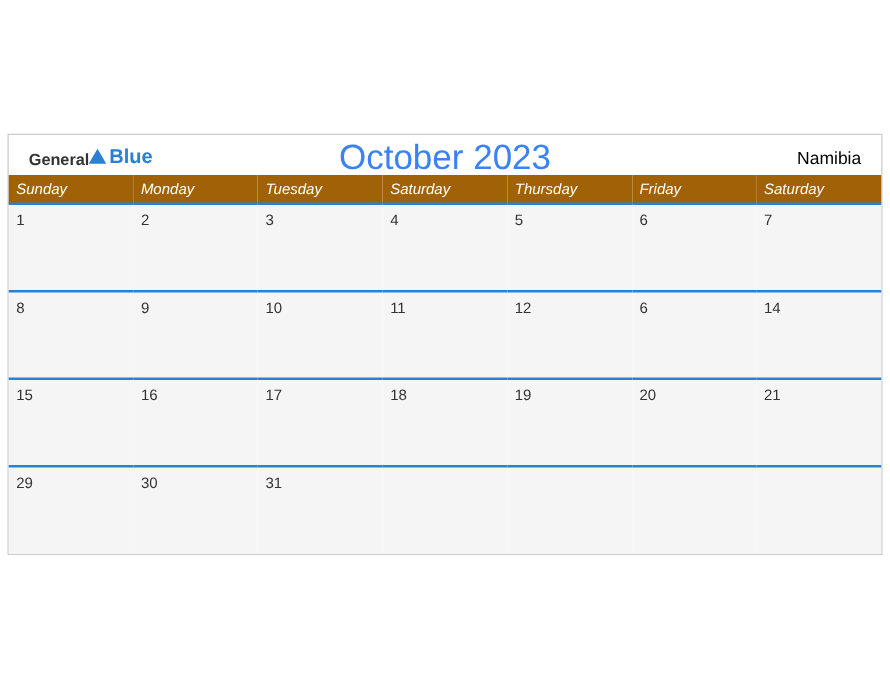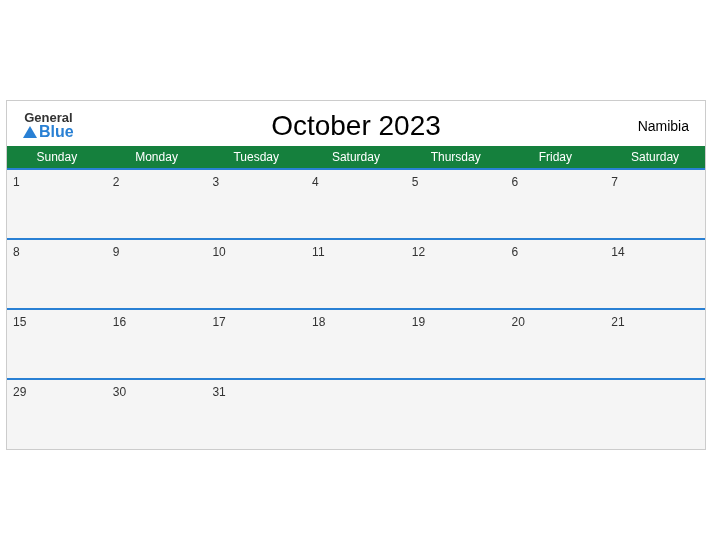--- a/index.html
+++ b/index.html
@@ -19,22 +19,22 @@
     }
     .calendar-header {
       display: flex;
       align-items: center;
       justify-content: space-between;
       padding: 10px 16px 6px 16px;
       position: relative;
     }
     .logo {
       display: flex;
-      flex-direction: column;
-      align-items: center;
+      flex-direction: row;
+      align-items: flex-end;
       line-height: 1;
     }
     .logo-general {
       font-size: 13px;
       font-weight: bold;
       color: #333;
     }
     .logo-blue {
       font-size: 16px;
       font-weight: bold;
@@ -47,42 +47,43 @@
       width: 0;
       height: 0;
       border-left: 7px solid transparent;
       border-right: 7px solid transparent;
       border-bottom: 12px solid #2980d4;
       display: inline-block;
       margin-bottom: 1px;
     }
     .month-title {
       font-size: 28px;
-      color: #000000;
+      color: #3b82f6;
       font-weight: normal;
       position: absolute;
       left: 50%;
       transform: translateX(-50%);
     }
     .country-label {
       font-size: 14px;
       color: #000000;
     }
     .calendar-grid {
       width: 100%;
       border-collapse: collapse;
     }
     .calendar-grid thead tr th {
-      background: #15803d;
+      background: #a16207;
       color: #fff;
       font-size: 12px;
       font-weight: normal;
       padding: 4px 6px;
-      text-align: center;
+      text-align: left;
       border: none;
+      font-style: italic;
     }
     .calendar-grid tbody tr {
       border-top: 2px solid #2980d4;
     }
     .calendar-grid tbody tr td {
       background: #f5f5f5;
       width: calc(100% / 7);
       height: 70px;
       vertical-align: top;
       padding: 5px 6px;

